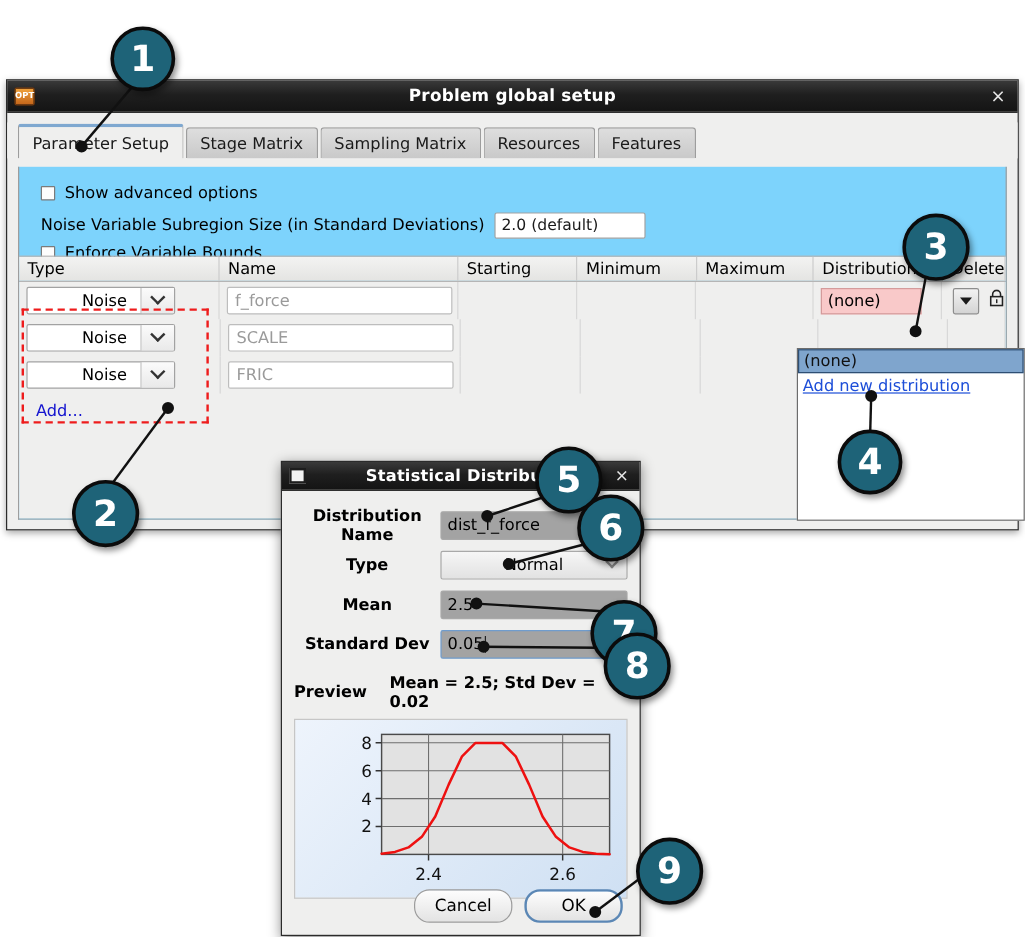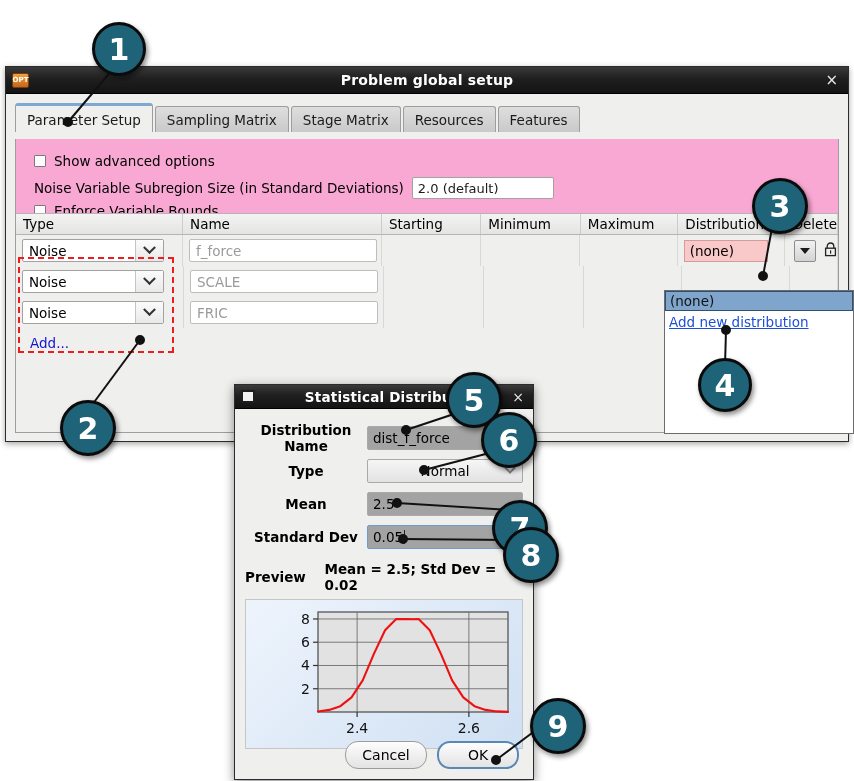--- a/index.html
+++ b/index.html
@@ -77,21 +77,21 @@
     border-color: #9d9d9d;
     border-top: 3px solid #7fa8d0;
     padding-top: 1px;
     position: relative;
     z-index: 3;
   }
 
   .tabpanel {
     position: absolute;
     left: 9px; right: 9px; top: 72px; bottom: 8px;
-    background: #f9a8d4;
+    background: #7dd3fc;
     border: 1px solid #9d9d9d;
     border-top: none;
     padding: 10px 0 0 0;
   }
 
   .chk-row { display: flex; align-items: center; padding: 4px 0 4px 18px; }
   .chkbox {
     width: 12px; height: 12px; border: 1px solid #7b7b7b;
     background: #fdfdfd; margin-right: 8px; border-radius: 1px;
   }
@@ -113,25 +113,25 @@
     border-top: 1px solid #b5b5b5;
     border-bottom: 1px solid #b5b5b5;
     font-size: 13.5px;
   }
   .th { display:flex; align-items:center; padding-left:7px; border-right:1px solid #cccccc; }
   .tbody { position:absolute; left:0; right:0; top:22px; bottom:0; background:#efefee; overflow:hidden;}
   .trow { display:flex; height: 31px; align-items:center; }
   .td { height:31px; display:flex; align-items:center; padding-left:6px; border-right:1px solid #d8d8d8;}
 
   .combo {
-    height: 23px; width: 142px;
+    height: 23px; width: 124px;
     background: #ffffff;
     border: 1px solid #a2a2a2; border-radius: 2px;
     display:flex; align-items:center; font-size:13.5px;
-    padding-left: 6px; position: relative;
+    padding-left: 6px; position: relative; justify-content: center;
   }
   .combo .arrow-btn {
     position:absolute; right:0; top:0; bottom:0; width: 28px;
     border-left: 1px solid #c4c4c4;
     background: linear-gradient(180deg,#fbfbfb,#e9e9e9);
     display:flex; align-items:center; justify-content:center;
   }
   .chev { width:9px; height:9px; border-right:2px solid #333; border-bottom:2px solid #333;
           transform: rotate(45deg) translate(-2px,-2px); }
 
@@ -274,43 +274,43 @@
     <div class="tb-icon-opt">OPT</div>
     <div class="tb-title">Problem global setup</div>
     <div class="tb-close">×</div>
   </div>
 
   <div class="tabstrip">
     <div class="tab active">
       <span>Parameter Setup</span>
     </div>
     <div class="tab">
+      <span>Stage Matrix</span>
+    </div>
+    <div class="tab">
       <span>Sampling Matrix</span>
-    </div>
-    <div class="tab">
-      <span>Stage Matrix</span>
     </div>
     <div class="tab">
       <span>Resources</span>
     </div>
     <div class="tab">
       <span>Features</span>
     </div>
   </div>
 
   <div class="tabpanel">
 
     <div class="chk-row">
       <div class="chkbox"></div>
       <span class="chk-label">Show advanced options</span>
     </div>
 
     <div class="sub-row">
       <span class="sub-label">Noise Variable Subregion Size (in Standard Deviations)</span>
-      <div class="txtbox" style="width:142px;">2.0 (default)</div>
+      <div class="txtbox" style="width:126px;">2.0 (default)</div>
     </div>
 
     <div class="chk-row" style="padding-top:2px;">
       <div class="chkbox"></div>
       <span class="chk-label">Enforce Variable Bounds</span>
     </div>
 
     <div class="ptable">
       <div class="thead">
         <div class="th" style="width:168px">Type</div>

